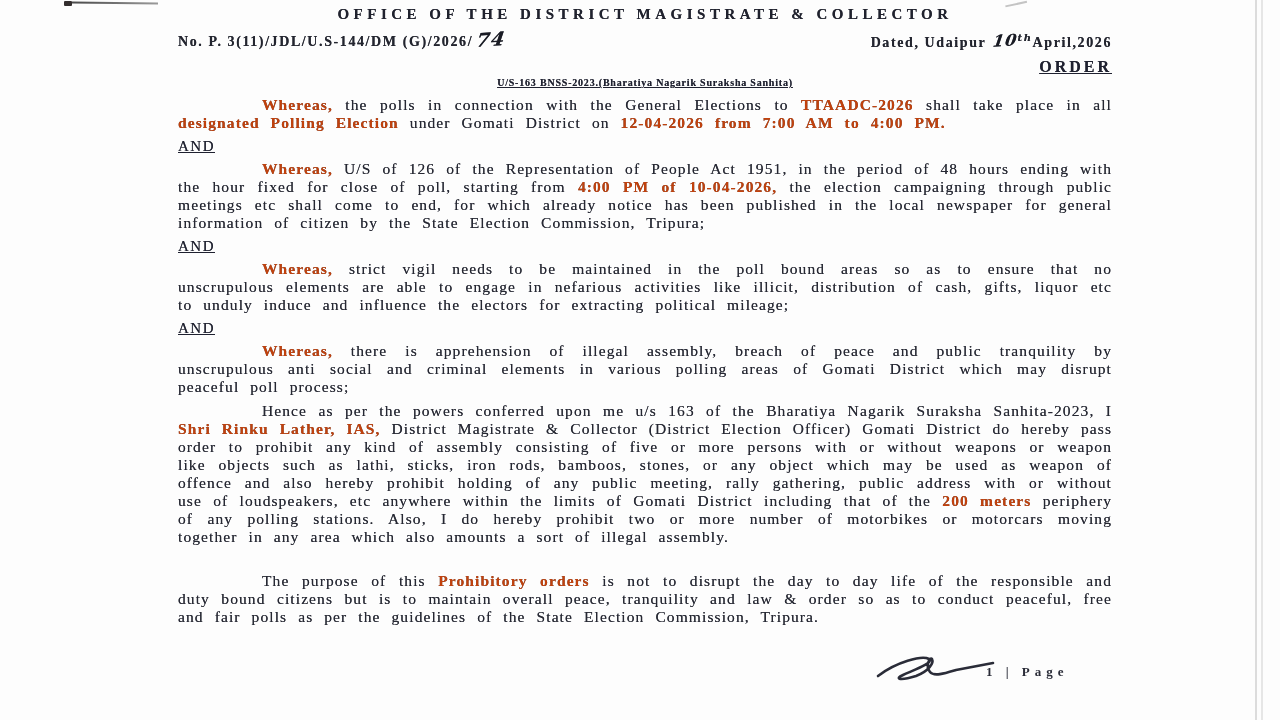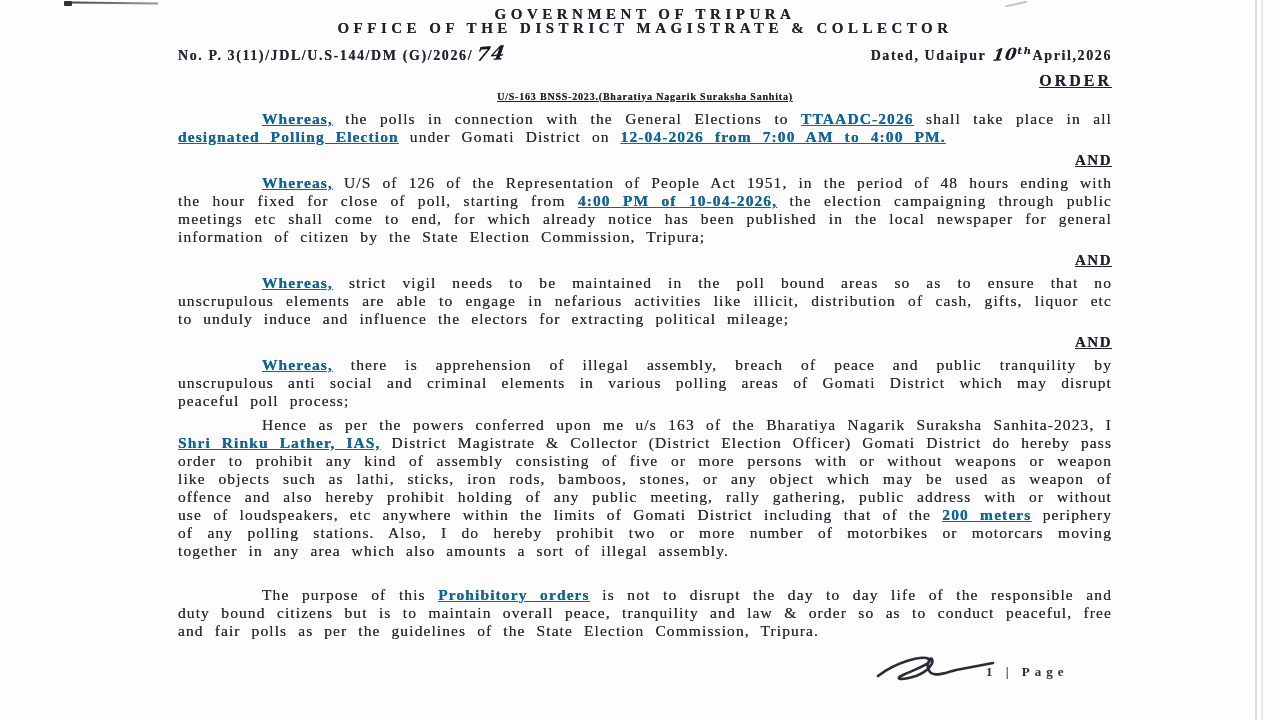--- a/index.html
+++ b/index.html
@@ -21,22 +21,22 @@
     margin-left:4px;line-height:12px;
   }
   .hand-day{font-size:16px;margin-left:2px;margin-right:0;}
   .date sup{font-size:10px;font-family:"DejaVu Serif", serif;font-style:italic;}
   .title{text-align:right;font-weight:bold;font-size:16px;letter-spacing:3px;text-decoration:underline;margin:8px 0 1px 0;color:#1f2130;}
   .subtitle{text-align:center;font-weight:bold;font-size:10px;letter-spacing:0.8px;text-decoration:underline;margin:1px 0 8px 0;color:#1f2130;}
   .para{
     margin:0 0 6px 0;text-align:justify;text-indent:84px;
     font-size:15.5px;line-height:18px;letter-spacing:1.1px;word-spacing:6px;
   }
-  .para .b{font-weight:bold;color:#0369a1;text-decoration:underline;}
-  .and{text-align:right;font-weight:bold;font-size:15px;letter-spacing:1.5px;text-decoration:underline;margin:3px 0 5px 0;color:#1f2130;}
+  .para .b{font-weight:bold;color:#c2410c;}
+  .and{text-align:left;font-weight:normal;font-size:15px;letter-spacing:1.5px;text-decoration:underline;margin:3px 0 5px 0;color:#1f2130;}
   .para.hence{margin-top:4px;}
   .para.purpose{margin-top:26px;}
   .signature{position:absolute;left:872px;top:648px;}
   .page-label{
     position:absolute;left:986px;top:664px;
     font-weight:bold;font-size:13px;letter-spacing:5px;color:#2a2c38;
     font-family:"Liberation Serif", serif;
   }
   
   .artifact-blob-tl{position:absolute;left:64px;top:1px;width:8px;height:5px;background:#342e2e;border-radius:1px;}
@@ -52,21 +52,20 @@
 
   <div class="artifact-blob-tl"></div>
   <div class="artifact-line-tl"></div>
   <div class="artifact-tr"></div>
   <div class="edge-line-1"></div>
   <div class="edge-line-2"></div>
 
   <div class="doc">
 
     <div class="letterhead">
-      <div>GOVERNMENT OF TRIPURA</div>
       <div>OFFICE OF THE DISTRICT MAGISTRATE &amp; COLLECTOR</div>
     </div>
 
     <div class="ref-row">
       <div class="memo">
         <span>No. P. 3(11)/JDL/U.S-144/DM (G)/2026/</span><span class="hand">74</span>
       </div>
       <div class="date">
         <span>Dated, Udaipur</span>
         <span class="hand hand-day">10</span><sup>th</sup><span>April,2026</span>

